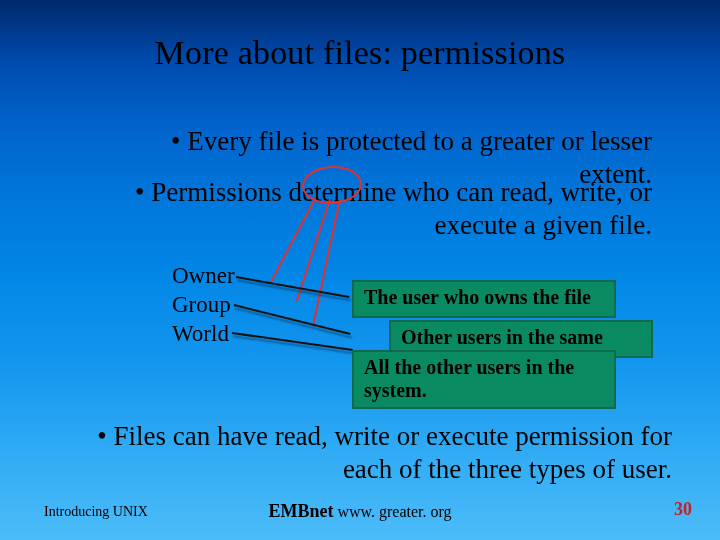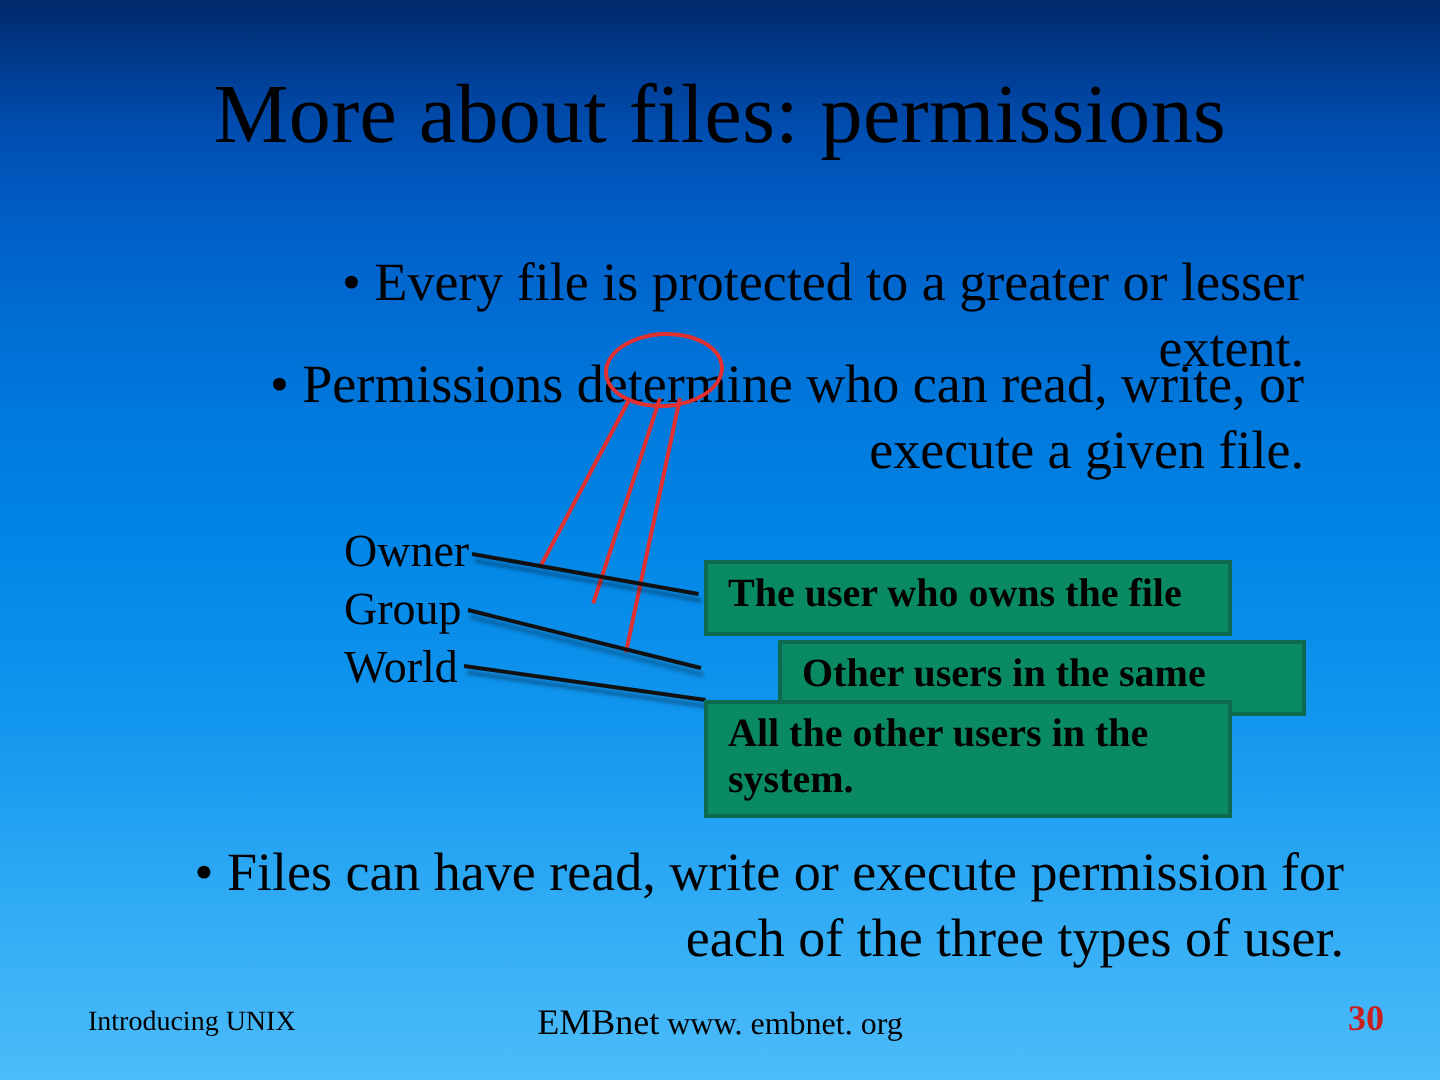--- a/index.html
+++ b/index.html
@@ -25,21 +25,21 @@
       #2da9f4 82%,
       #4cbcf9 100%);
     color: #000;
   }
   .title {
     position: absolute;
     top: 34px;
     left: 0;
     width: 100%;
     text-align: center;
-    font-size: 42px;
+    font-size: 34px;
     font-weight: 400;
     letter-spacing: 0.2px;
   }
   .bullet {
     position: absolute;
     font-size: 27px;
     line-height: 1.22;
     text-align: right;
   }
   .b1 { top: 125px; left: 92px; width: 560px; }
@@ -117,21 +117,21 @@
     font-size: 14px;
   }
   .footer-center {
     position: absolute;
     bottom: 18px;
     left: 0;
     width: 100%;
     text-align: center;
     font-size: 16px;
   }
-  .footer-center .brand { font-weight: 400; font-size: 18px; text-align: right; }
+  .footer-center .brand { font-weight: 700; font-size: 18px; text-align: right; }
   .footer-right {
     position: absolute;
     bottom: 20px;
     right: 28px;
     font-size: 18px;
     font-weight: 700;
     color: #c91f1f;
   }
 </style>
 </head>
@@ -161,17 +161,17 @@
 
   <div class="box box1">The user who owns the file</div>
   <div class="box box2">Other users in the same</div>
   <div class="box box3">All the other users in the system.</div>
 
   <div class="bullet b3">• Files can have read, write or execute permission for each of the three types of user.</div>
 
   <div class="footer-left">Introducing UNIX</div>
   <div class="footer-center">
     <span class="brand">EMBnet</span>
-    <span>www. embnet. org</span>
+    <span>www. greater. org</span>
   </div>
   <div class="footer-right">30</div>
 
 </div>
 
 </body></html>

